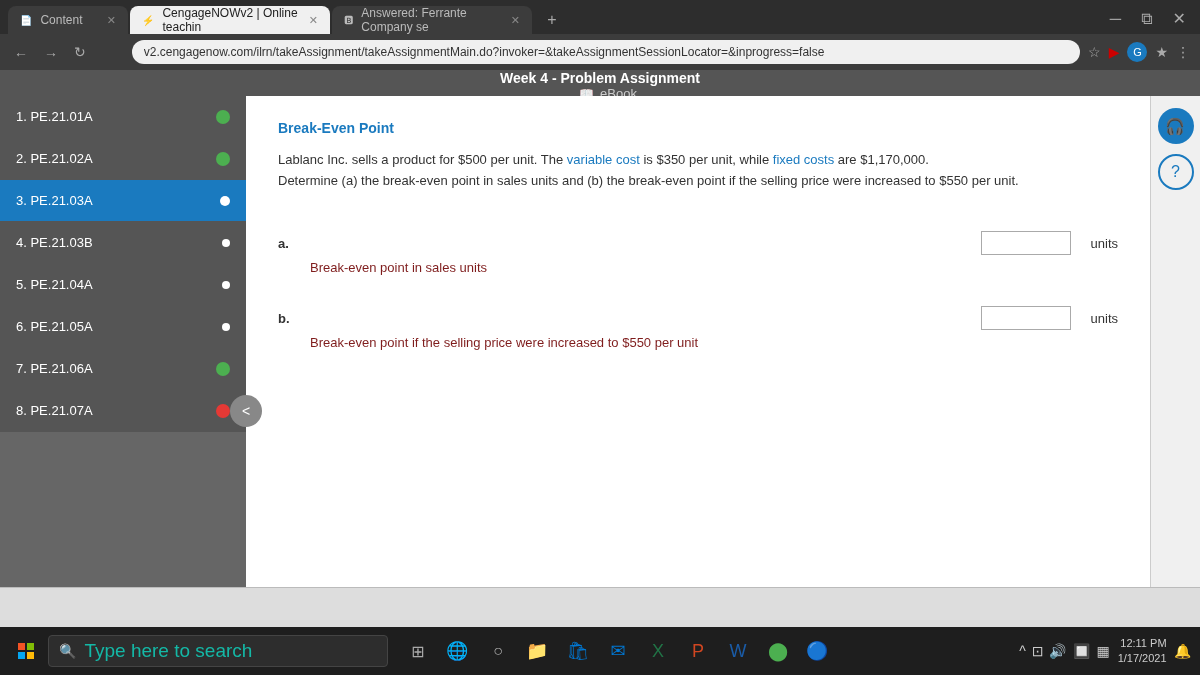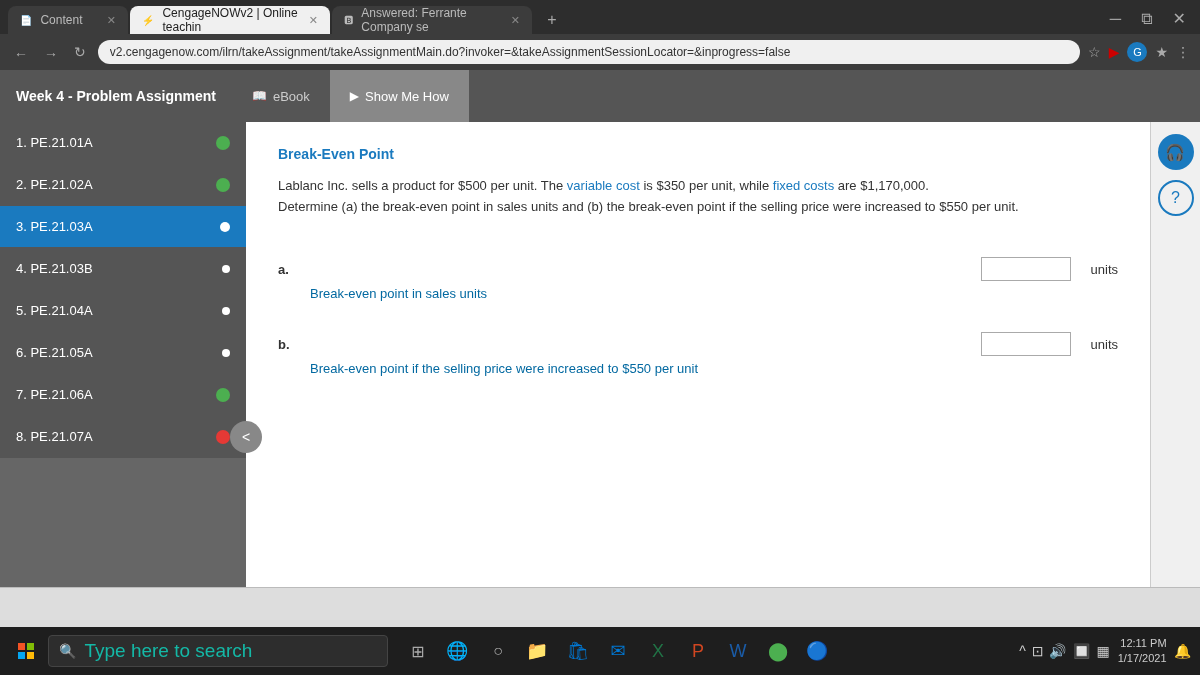--- a/index.html
+++ b/index.html
@@ -13,29 +13,29 @@
     .tab.inactive { background: #3c3c3c; color: #bbb; }
     .tab.active { background: #f0f0f0; color: #222; }
     .tab .tab-icon { font-size: 10px; }
     .tab .tab-close { margin-left: auto; font-size: 11px; color: #888; cursor: pointer; }
     .tab-new { height: 28px; width: 28px; display: flex; align-items: center; justify-content: center; color: #aaa; font-size: 16px; cursor: pointer; margin-left: 4px; }
     .tab-controls { margin-left: auto; display: flex; align-items: center; gap: 8px; color: #aaa; padding-bottom: 4px; }
     .tab-controls span { font-size: 16px; cursor: pointer; padding: 2px 6px; }
 
     .address-bar { background: #3c3c3c; height: 36px; display: flex; align-items: center; padding: 0 10px; gap: 8px; }
     .nav-btn { color: #aaa; font-size: 14px; cursor: pointer; padding: 4px; }
-    .address-input { flex: 1; background: #f0f0f0; border: none; border-radius: 16px; height: 24px; padding: 0 12px; font-size: 12px; color: #333; outline: none; }
+    .address-input { flex: 1; background: #f0f0f0; border: none; border-radius: 16px; height: 24px; padding: 0 12px; font-size: 12px; color: #333; outline: none; margin-left: 34px; }
     .toolbar-icons { display: flex; gap: 8px; align-items: center; color: #aaa; }
     .toolbar-icons span { font-size: 14px; cursor: pointer; }
 
     
     .app-content { flex: 1; display: flex; flex-direction: column; background: #e8e8e8; }
 
     
-    .app-top-bar { background: #555; height: 52px; display: flex; align-items: center; padding: 0 0 0 16px; gap: 0; }
+    .app-top-bar { background: #555; height: 26px; display: flex; align-items: center; padding: 0 0 0 16px; gap: 0; flex-direction: column; }
     .app-title { color: #fff; font-weight: bold; font-size: 14px; padding-right: 16px; }
     .top-tab { height: 100%; padding: 0 20px; display: flex; align-items: center; cursor: pointer; font-size: 13px; }
     .top-tab.inactive { color: #ccc; }
     .top-tab.active-tab { background: #888; color: #fff; }
     .top-tab-icon { margin-right: 6px; font-size: 12px; }
 
     
     .main-layout { flex: 1; display: flex; overflow: hidden; }
 
     
@@ -56,21 +56,21 @@
     .content-area { flex: 1; background: #fff; padding: 24px 32px; overflow-y: auto; position: relative; }
 
     .question-title { color: #1a7abf; font-size: 14px; font-weight: bold; margin-bottom: 14px; }
     .question-text { font-size: 13px; color: #333; line-height: 1.6; }
     .question-text .highlight-var { color: #1a7abf; }
     .question-text .highlight-fixed { color: #1a7abf; }
     .question-instructions { font-size: 13px; color: #333; margin-bottom: 20px; line-height: 1.6; }
 
     .answer-row { display: flex; align-items: center; margin-bottom: 12px; gap: 12px; }
     .answer-label { font-size: 13px; color: #333; font-weight: bold; min-width: 20px; }
-    .answer-text { font-size: 13px; color: #0369a1; flex: 1; margin-top: 48px; }
+    .answer-text { font-size: 13px; color: #7f1d1d; flex: 1; margin-top: 48px; }
     .answer-input { width: 90px; height: 24px; border: 1px solid #aaa; padding: 0 6px; font-size: 12px; outline: none; }
     .answer-unit { font-size: 13px; color: #333; margin-left: 8px; }
 
     
     .right-panel { width: 50px; background: #f0f0f0; border-left: 1px solid #ccc; display: flex; flex-direction: column; align-items: center; padding-top: 12px; gap: 10px; }
     .right-icon { width: 36px; height: 36px; border-radius: 50%; background: #1a7abf; display: flex; align-items: center; justify-content: center; color: #fff; font-size: 16px; cursor: pointer; }
     .right-icon-outline { width: 36px; height: 36px; border-radius: 50%; background: transparent; border: 2px solid #1a7abf; display: flex; align-items: center; justify-content: center; color: #1a7abf; font-size: 16px; cursor: pointer; }
 
     
     .taskbar { background: #1e1e1e; height: 48px; display: flex; align-items: center; padding: 0 8px; gap: 4px; flex-shrink: 0; }

